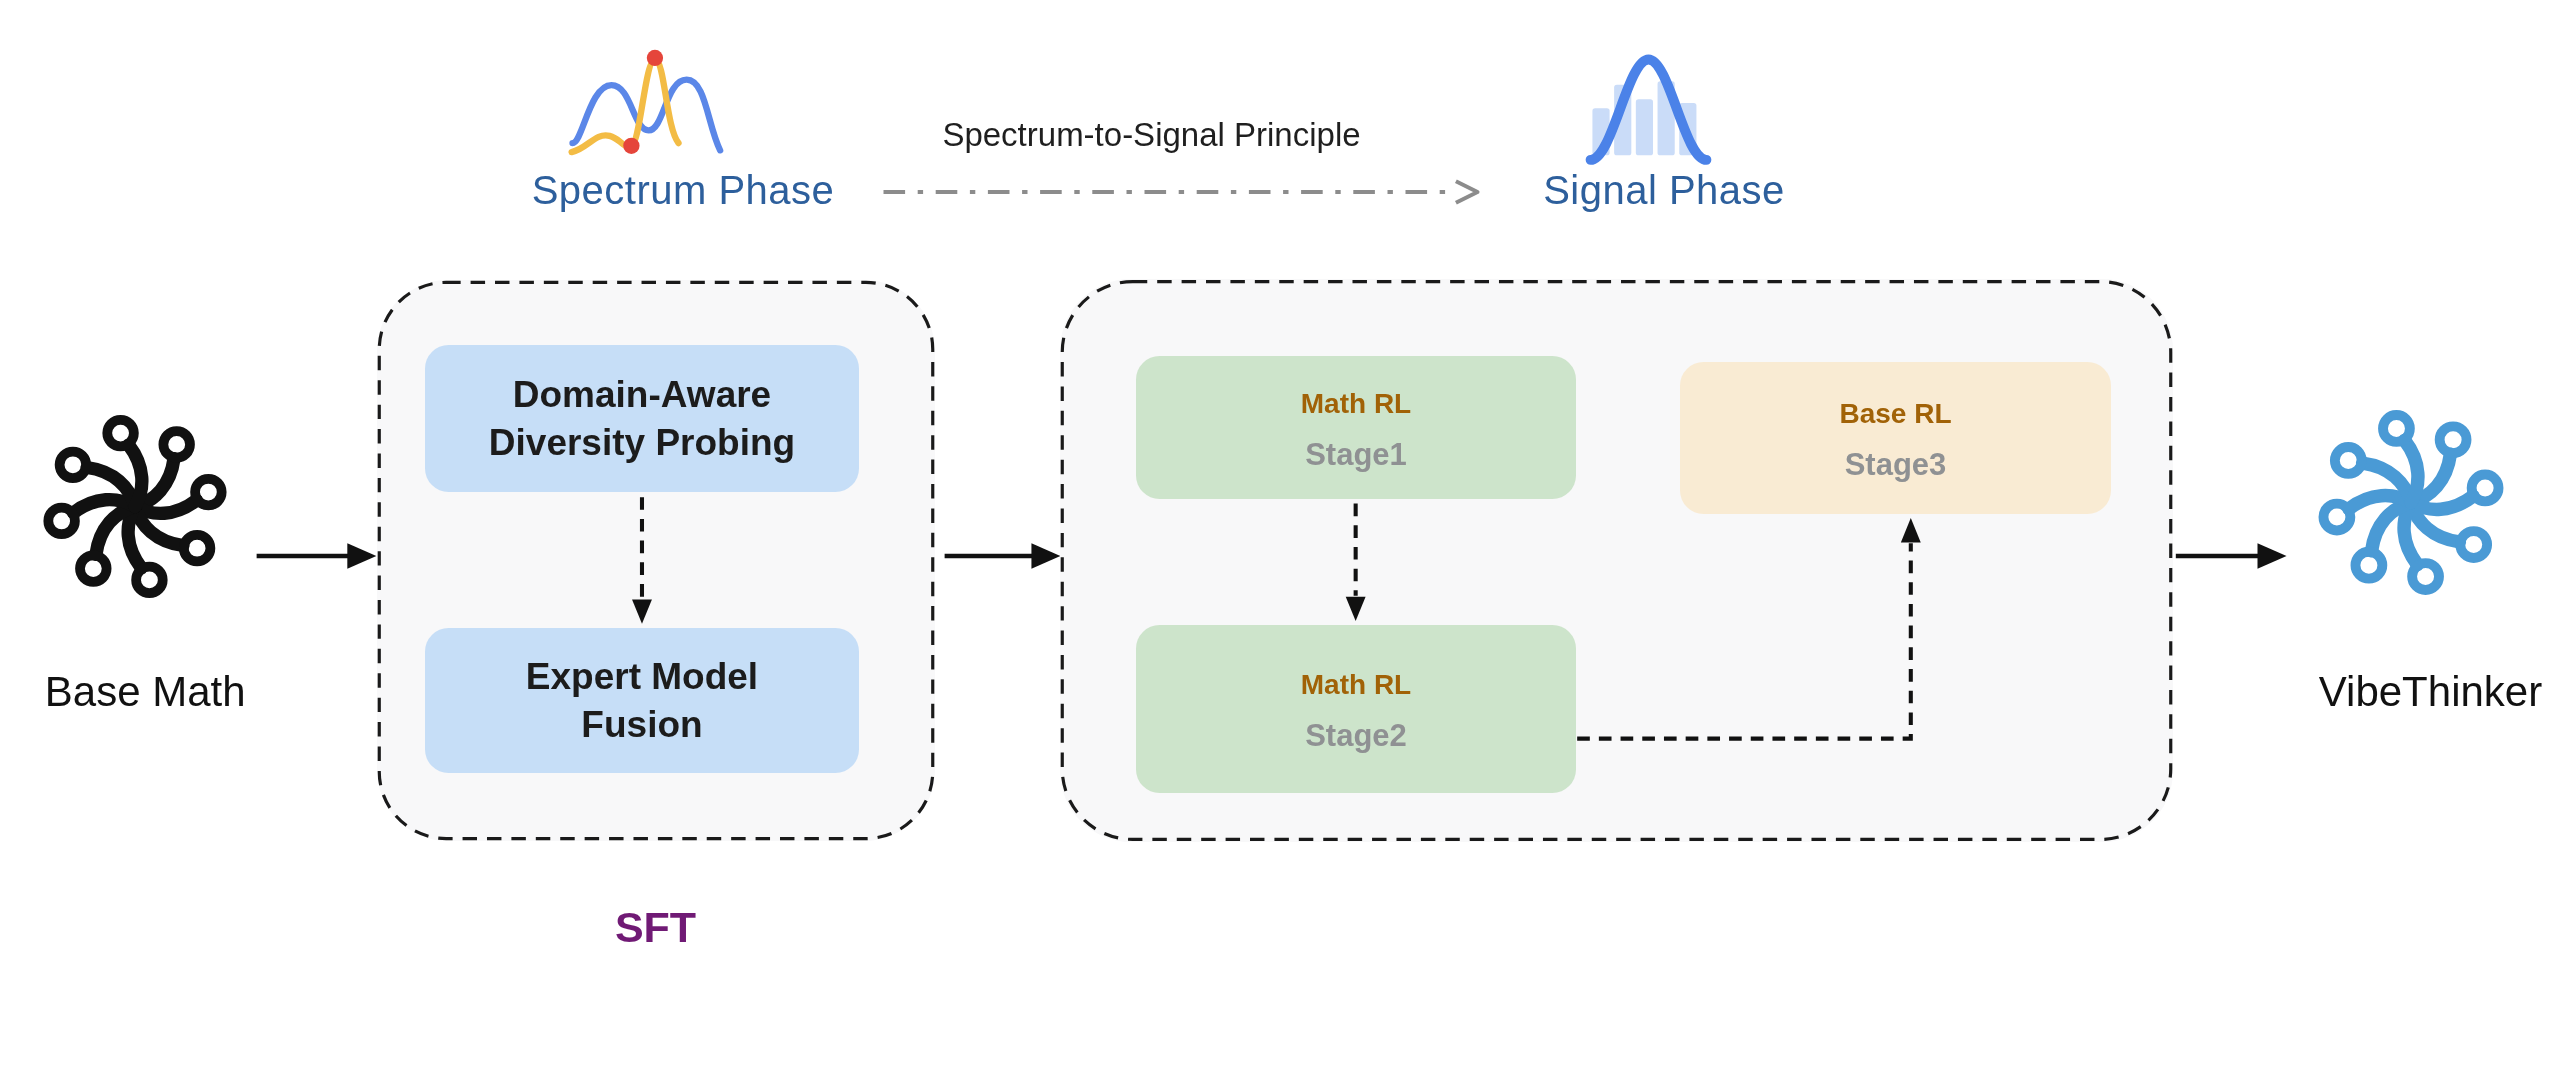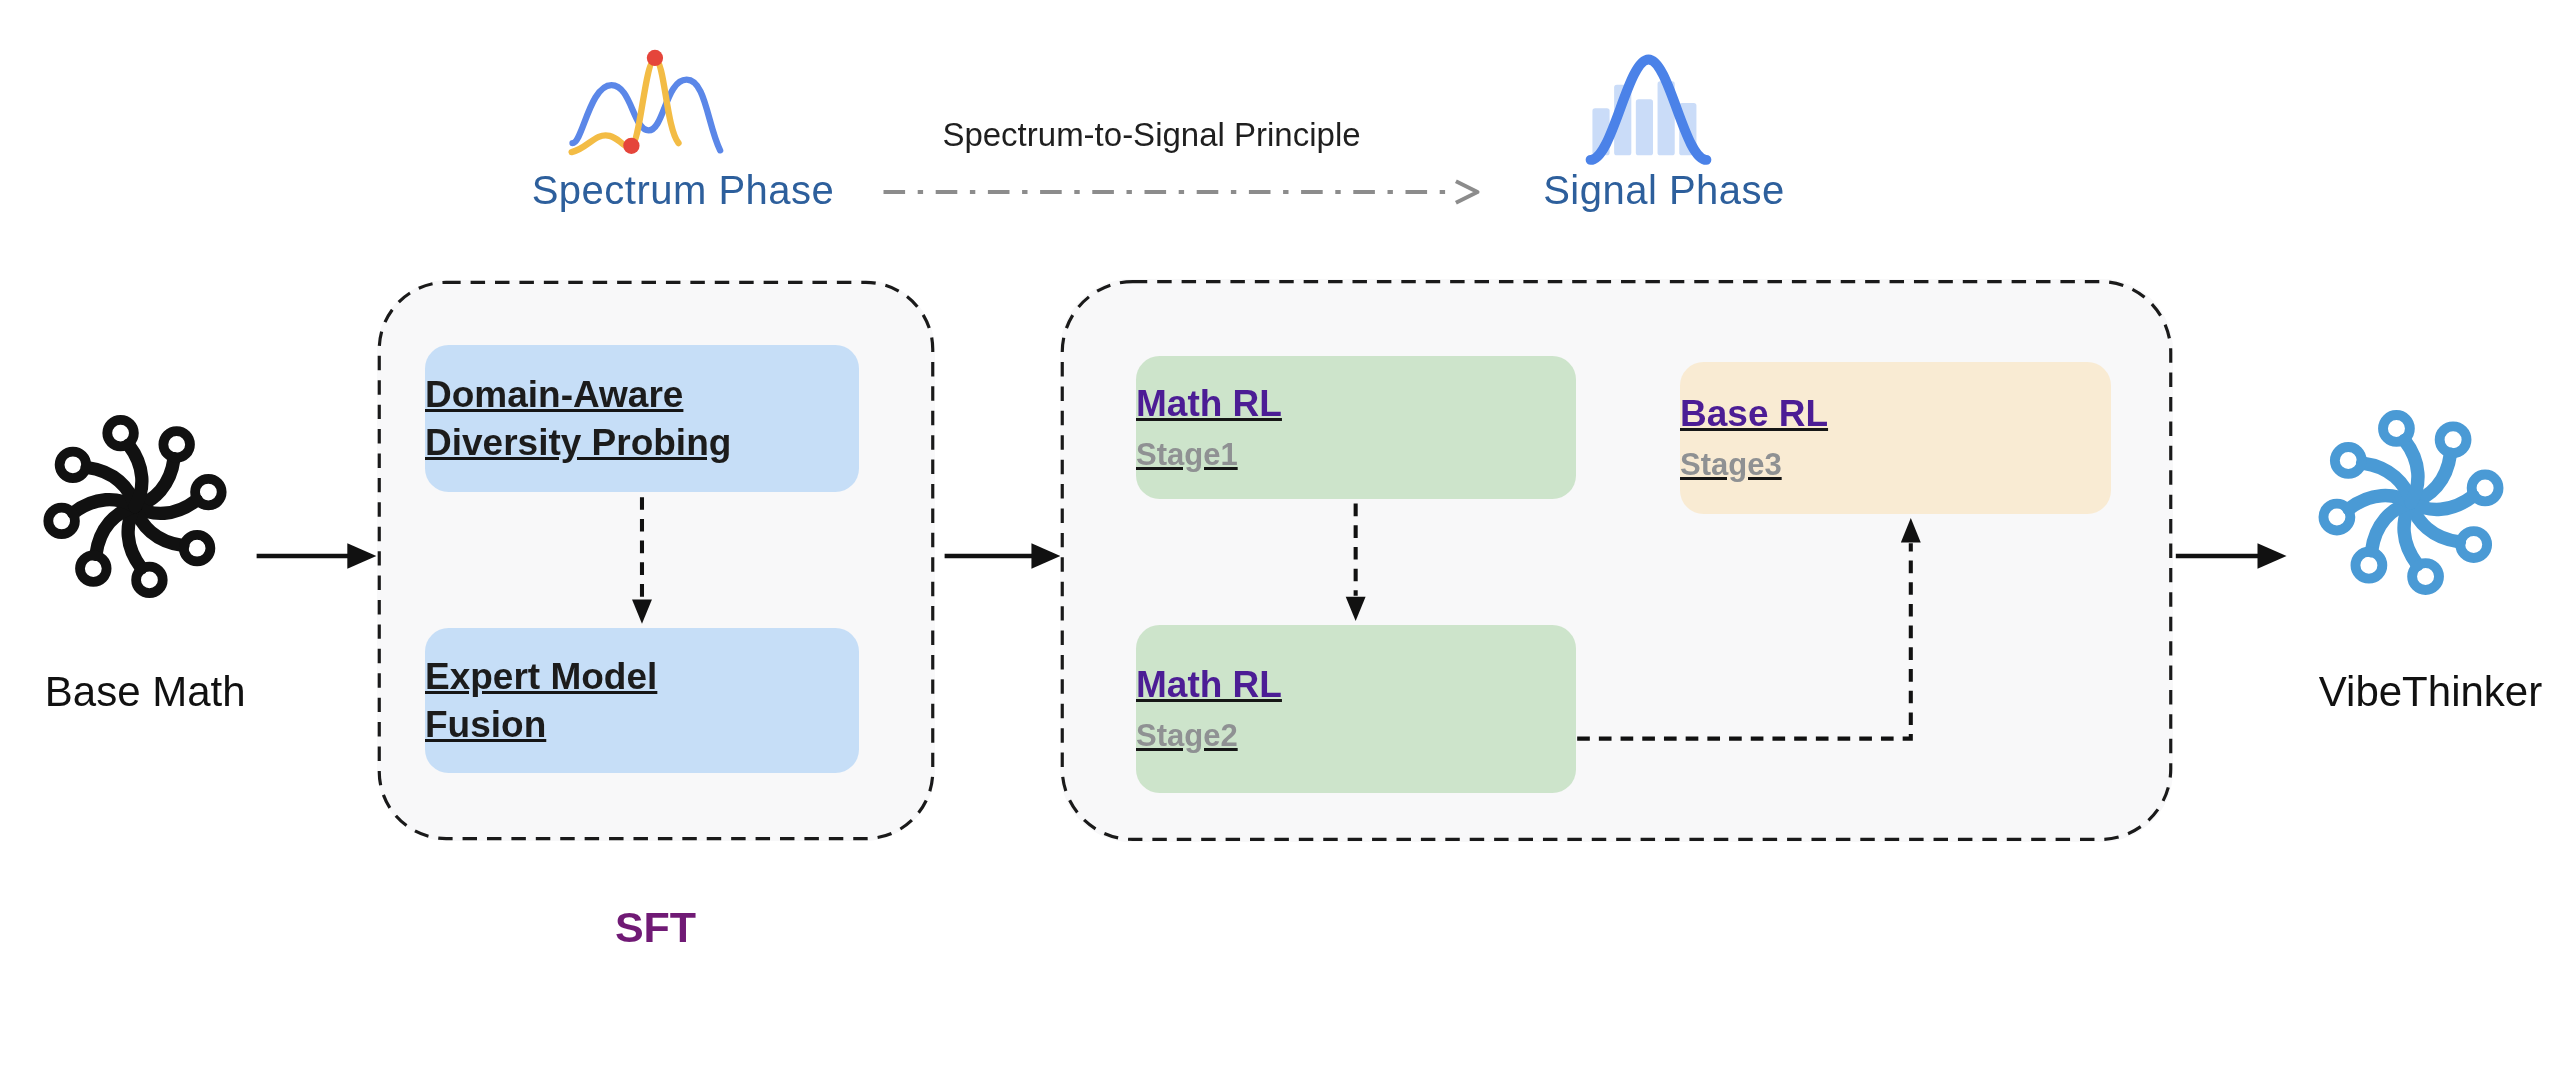--- a/index.html
+++ b/index.html
@@ -13,23 +13,23 @@
   
   .phase-label{font-size:40px;color:#2d5f9c;letter-spacing:0.5px;}
   .principle-label{font-size:33px;color:#1f1f1f;}
 
   
   .dashed-container{position:absolute;background:#f8f8f9;border-radius:71px;}
   .dashed-container > svg.border-svg{position:absolute;left:0;top:0;pointer-events:none;}
 
   
   .node-box{position:absolute;border-radius:23.5px;display:flex;flex-direction:column;
-            justify-content:center;text-decoration:underline;}
+            align-items:center;justify-content:center;}
   .node-box .box-line{font-size:37px;font-weight:700;color:#1c1c1c;line-height:48px;}
-  .node-box .rl-title{font-size:37px;font-weight:700;color:#4c1d95;line-height:45px;}
+  .node-box .rl-title{font-size:28px;font-weight:700;color:#a16207;line-height:45px;}
   .node-box .rl-stage{font-size:31px;font-weight:700;color:#8f9193;line-height:40px;margin-top:9px;}
   .box-blue{background:#c6def7;}
   .box-green{background:#cde4cb;}
   .box-tan{background:#f9ebd3;}
 
   
   .side-label{font-size:42px;color:#111;}
 
   
   .caption-title{font-size:43px;color:#701a75;font-weight:bold;}

